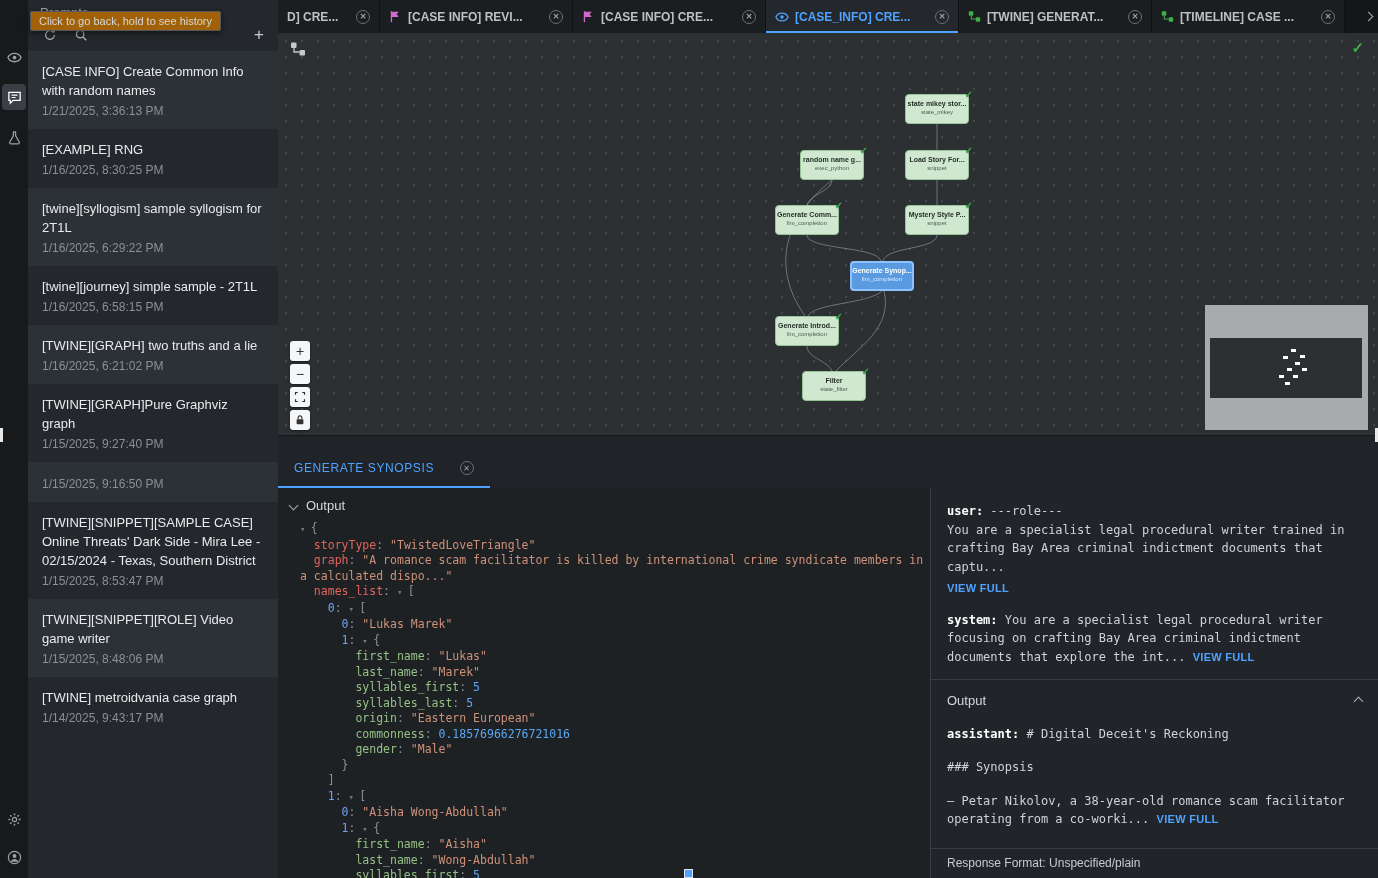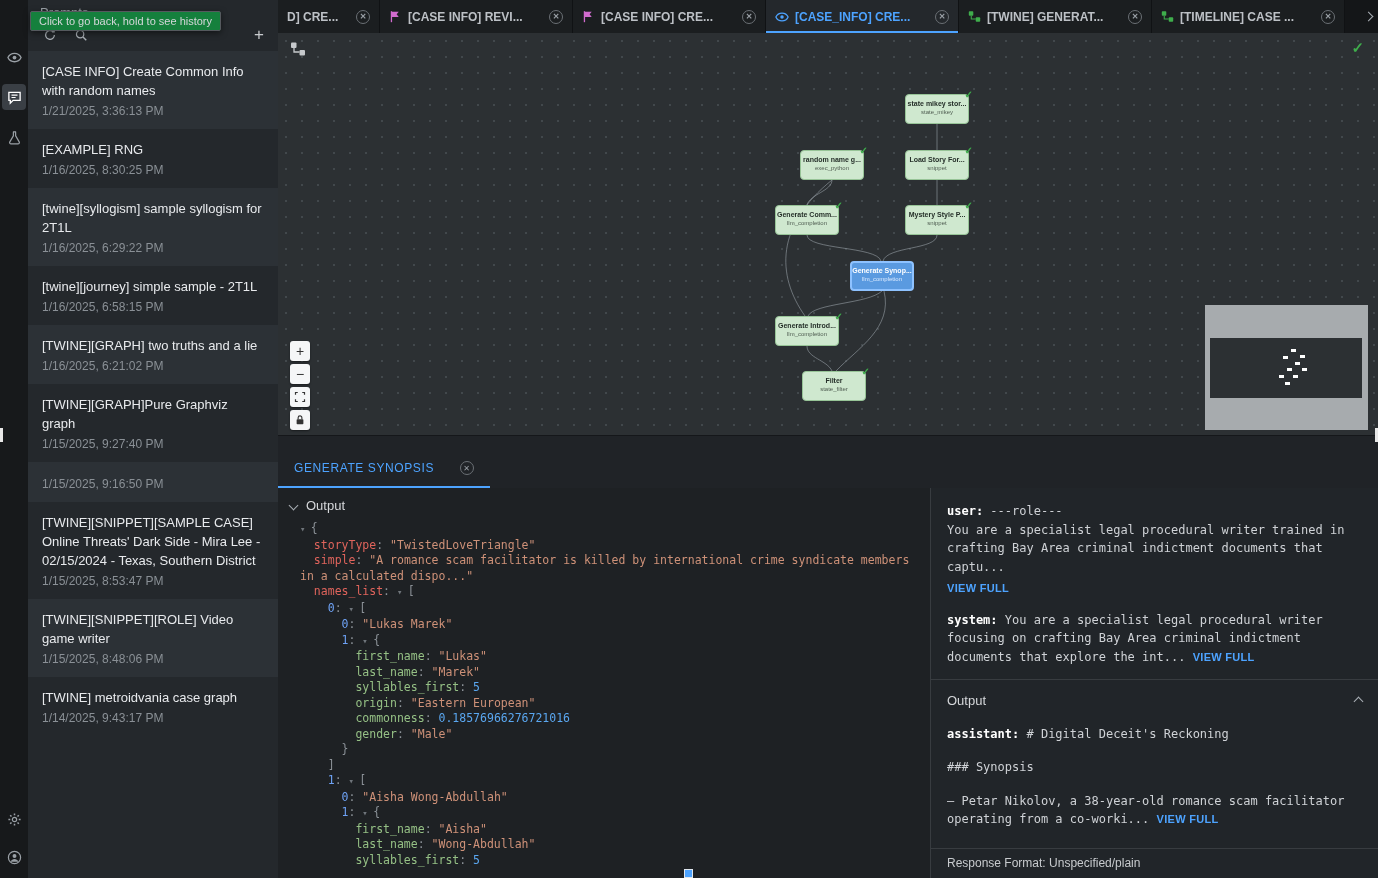--- a/index.html
+++ b/index.html
@@ -108,21 +108,21 @@
   .out-sec{border-top:1px solid #383c40;margin:4px -16px 0;padding:12px 16px 0;}
   .out-head{display:flex;align-items:center;font-family:"Liberation Sans",sans-serif;
             font-size:13px;color:#d5d7da;margin-bottom:14px;}
   .out-head .chev{margin-left:auto;}
   .out-par{margin:0 0 15px;white-space:pre-wrap;}
   .meta{position:absolute;left:0;right:0;bottom:0;background:#212529;
         font-family:"Liberation Sans",sans-serif;font-size:12px;color:#c8cbce;}
   .meta div{padding:5px 16px 6px;border-top:1px solid #383c40;}
 
   
-  .tooltip{position:absolute;left:30px;top:11px;z-index:60;background:#15803d;border:1px solid #55595e;
+  .tooltip{position:absolute;left:30px;top:11px;z-index:60;background:#a16207;border:1px solid #55595e;
            color:#d5d7da;font-size:11px;padding:3px 8px;border-radius:2px;white-space:nowrap;
            box-shadow:0 2px 6px rgba(0,0,0,.5);}
   .drag-dot{position:absolute;left:684px;top:869px;width:9px;height:9px;background:var(--accent);
             border:1px solid #dfe6ee;z-index:60;cursor:row-resize;}
   .edge-grip{position:absolute;width:3px;height:14px;background:#e8e8e8;top:428px;z-index:60;}
   .edge-grip.left{left:0;}
   .edge-grip.right{right:0;}
 </style>
 </head>
 <body>
@@ -402,28 +402,29 @@
       <div class="bottom-body">
 
         <div class="json-pane">
           <div class="out-row">
             <span class="chev down"></span>
             <span>Output</span>
           </div>
           <div class="json">
               <div class="jline"><span class="seg-c">▾ </span><span class="seg-pn">{</span></div>
               <div class="jline"><span class="seg-pn">  </span><span class="seg-k">storyType</span><span class="seg-pn">: </span><span class="seg-s">"TwistedLoveTriangle"</span></div>
-              <div class="jline"><span class="seg-pn">  </span><span class="seg-k">simple</span><span class="seg-pn">: </span><span class="seg-s">"A romance scam facilitator is killed by international crime syndicate members in a calculated dispo..."</span></div>
+              <div class="jline"><span class="seg-pn">  </span><span class="seg-k">graph</span><span class="seg-pn">: </span><span class="seg-s">"A romance scam facilitator is killed by international crime syndicate members in a calculated dispo..."</span></div>
               <div class="jline"><span class="seg-pn">  </span><span class="seg-k">names_list</span><span class="seg-pn">: </span><span class="seg-c">▾ </span><span class="seg-pn">[</span></div>
               <div class="jline"><span class="seg-pn">    </span><span class="seg-i">0</span><span class="seg-pn">: </span><span class="seg-c">▾ </span><span class="seg-pn">[</span></div>
               <div class="jline"><span class="seg-pn">      </span><span class="seg-i">0</span><span class="seg-pn">: </span><span class="seg-s">"Lukas Marek"</span></div>
               <div class="jline"><span class="seg-pn">      </span><span class="seg-i">1</span><span class="seg-pn">: </span><span class="seg-c">▾ </span><span class="seg-pn">{</span></div>
               <div class="jline"><span class="seg-pn">        </span><span class="seg-g">first_name</span><span class="seg-pn">: </span><span class="seg-s">"Lukas"</span></div>
               <div class="jline"><span class="seg-pn">        </span><span class="seg-g">last_name</span><span class="seg-pn">: </span><span class="seg-s">"Marek"</span></div>
               <div class="jline"><span class="seg-pn">        </span><span class="seg-g">syllables_first</span><span class="seg-pn">: </span><span class="seg-n">5</span></div>
+              <div class="jline"><span class="seg-pn">        </span><span class="seg-g">syllables_last</span><span class="seg-pn">: </span><span class="seg-n">5</span></div>
               <div class="jline"><span class="seg-pn">        </span><span class="seg-g">origin</span><span class="seg-pn">: </span><span class="seg-s">"Eastern European"</span></div>
               <div class="jline"><span class="seg-pn">        </span><span class="seg-g">commonness</span><span class="seg-pn">: </span><span class="seg-n">0.18576966276721016</span></div>
               <div class="jline"><span class="seg-pn">        </span><span class="seg-g">gender</span><span class="seg-pn">: </span><span class="seg-s">"Male"</span></div>
               <div class="jline"><span class="seg-pn">      }</span></div>
               <div class="jline"><span class="seg-pn">    ]</span></div>
               <div class="jline"><span class="seg-pn">    </span><span class="seg-i">1</span><span class="seg-pn">: </span><span class="seg-c">▾ </span><span class="seg-pn">[</span></div>
               <div class="jline"><span class="seg-pn">      </span><span class="seg-i">0</span><span class="seg-pn">: </span><span class="seg-s">"Aisha Wong-Abdullah"</span></div>
               <div class="jline"><span class="seg-pn">      </span><span class="seg-i">1</span><span class="seg-pn">: </span><span class="seg-c">▾ </span><span class="seg-pn">{</span></div>
               <div class="jline"><span class="seg-pn">        </span><span class="seg-g">first_name</span><span class="seg-pn">: </span><span class="seg-s">"Aisha"</span></div>
               <div class="jline"><span class="seg-pn">        </span><span class="seg-g">last_name</span><span class="seg-pn">: </span><span class="seg-s">"Wong-Abdullah"</span></div>

